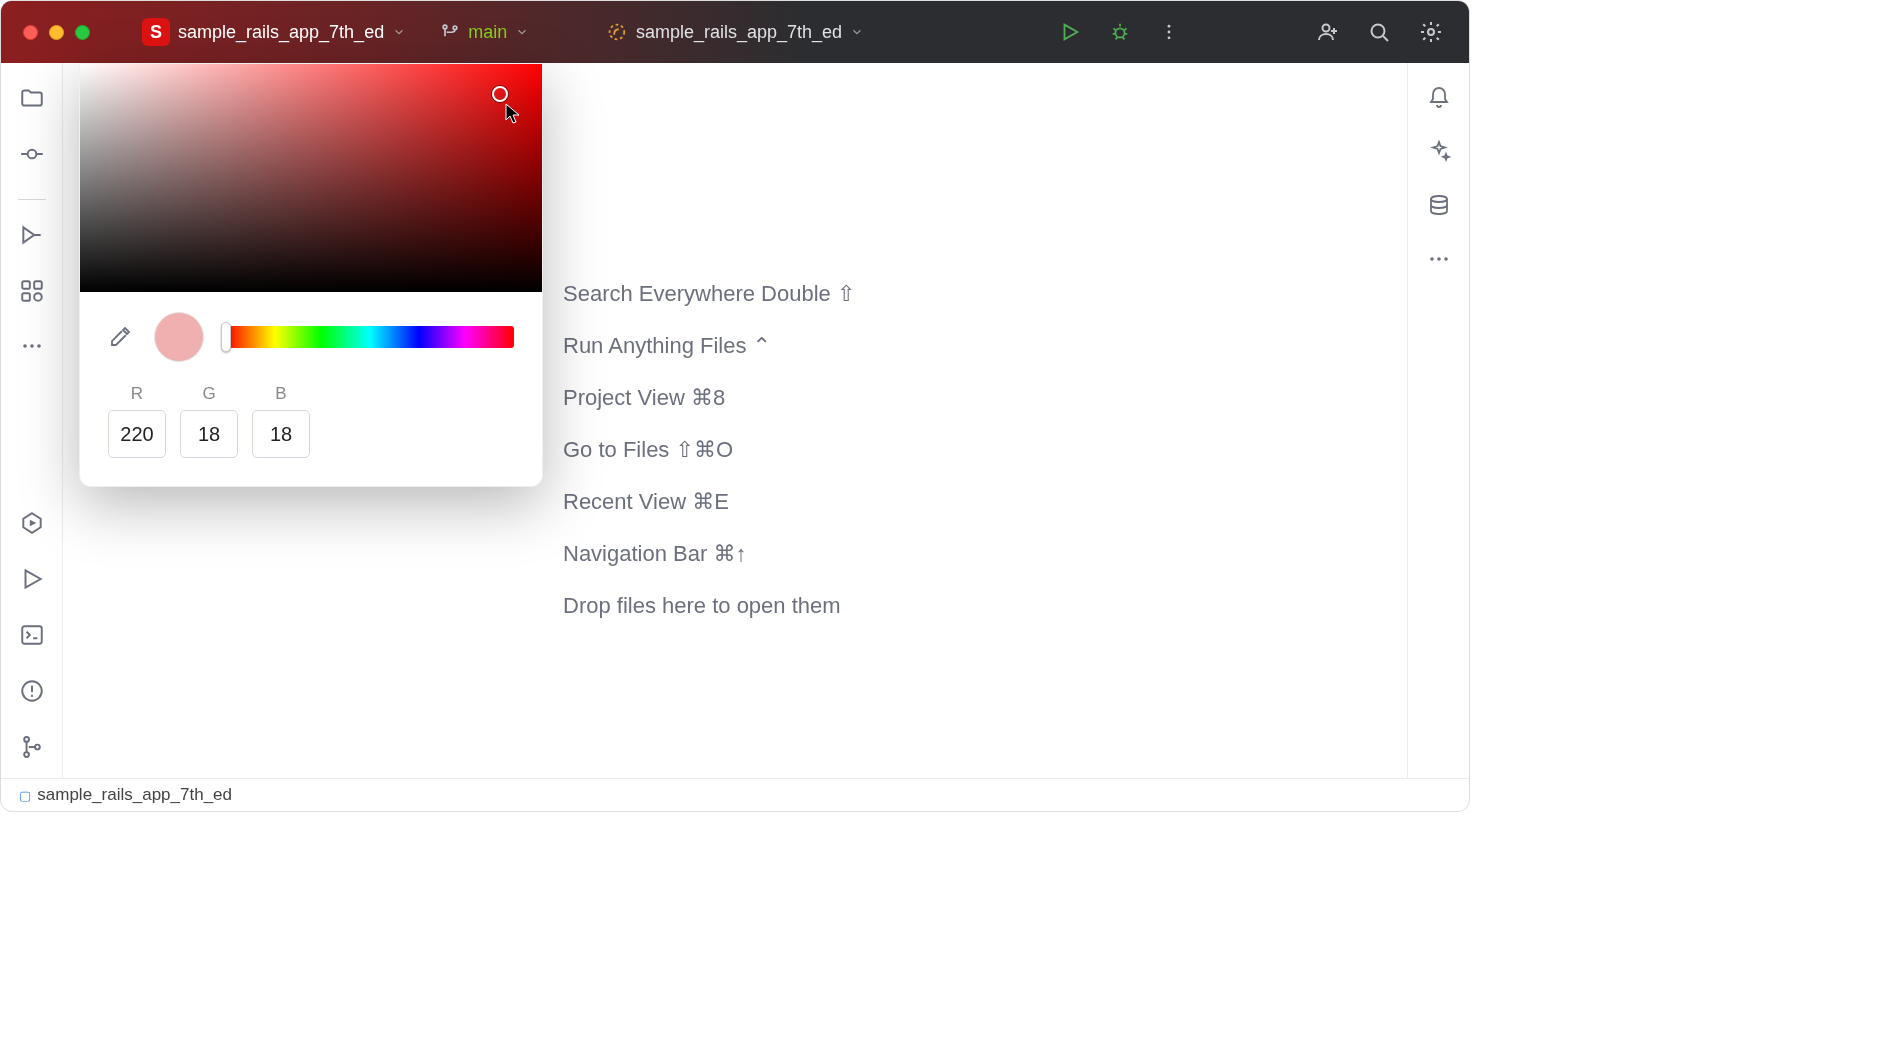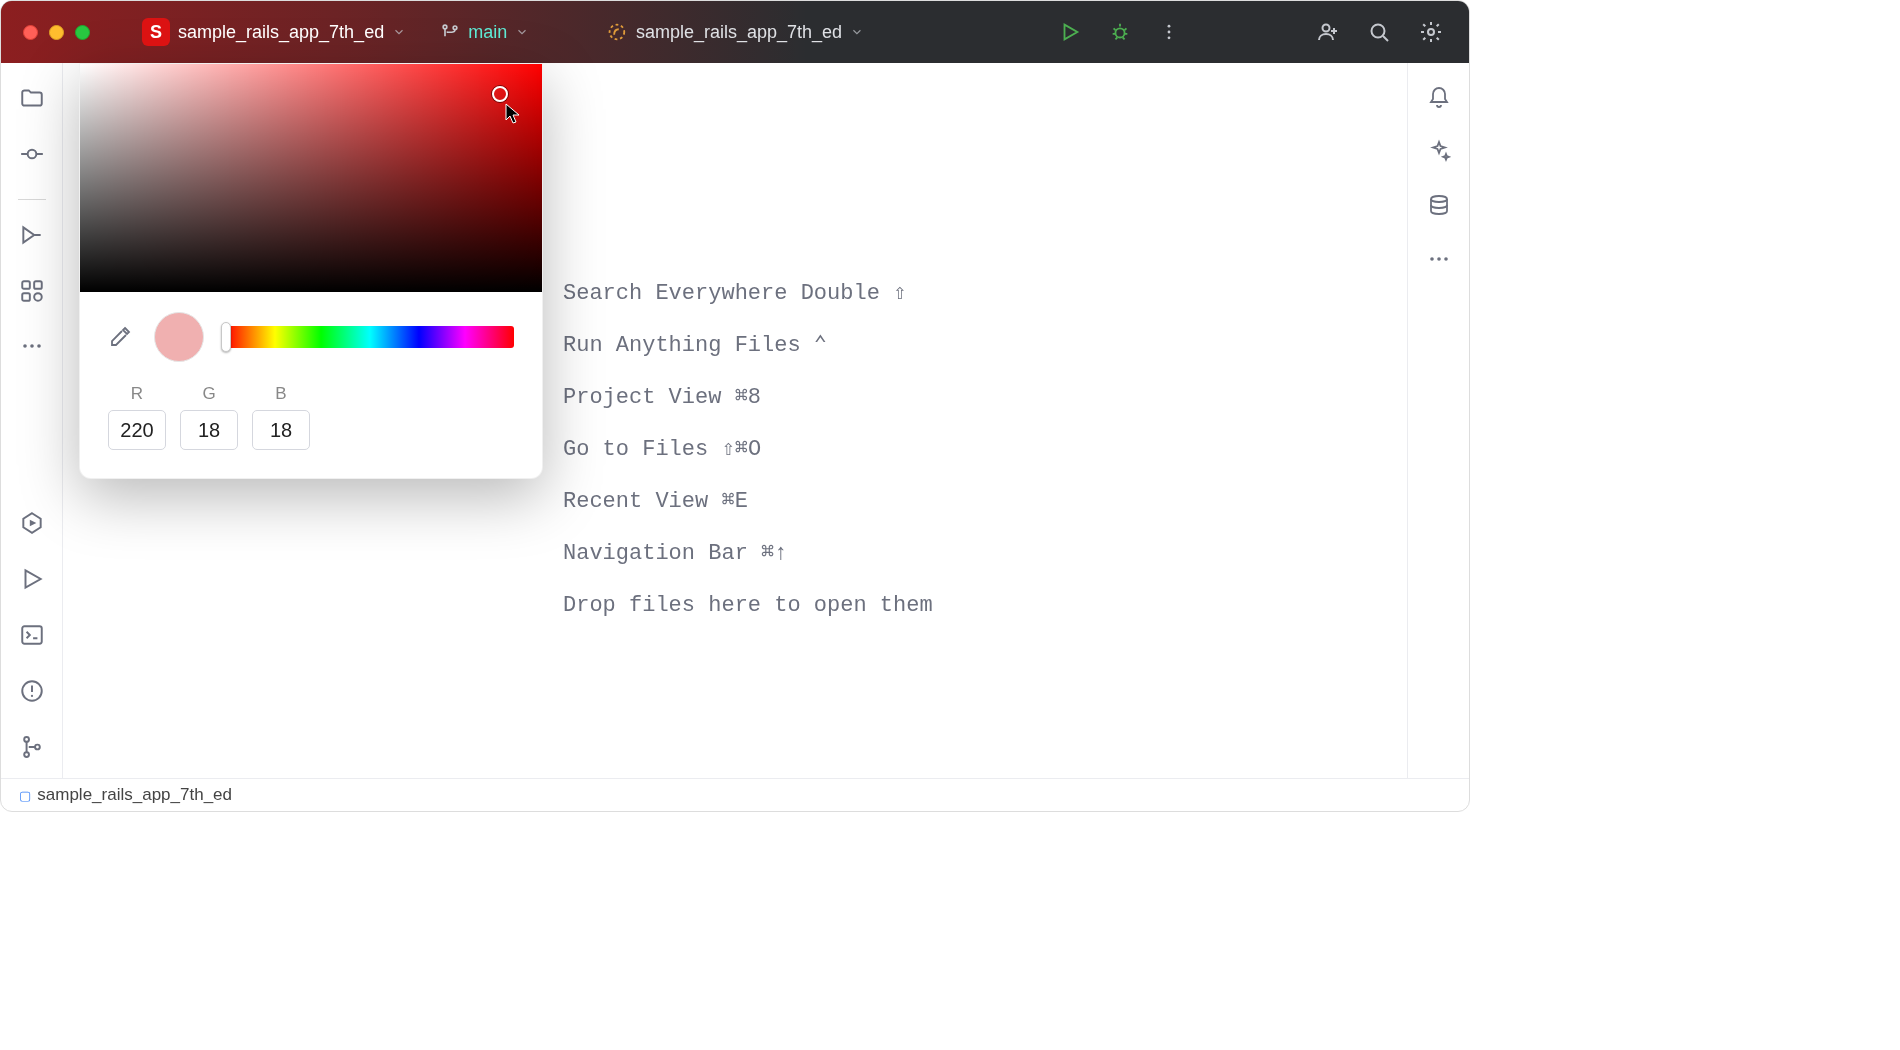--- a/index.html
+++ b/index.html
@@ -13,61 +13,61 @@
 .tl-btn { width: 15px; height: 15px; border-radius: 50%; }
 .tl-close { background: #ff5f57; border:1px solid #e14137;}
 .tl-min { background: #ffbd2e; border:1px solid #dfa022;}
 .tl-max { background: #28c840; border:1px solid #1fa82f;}
 
 .tb-group { display:flex; align-items:center; z-index:1;}
 .proj-badge { width:28px; height:28px; background:#dc1212; border-radius:6px; color:#fff; font-weight:600; font-size:18px; display:flex; align-items:center; justify-content:center; margin-left: 52px;}
 .proj-name { color:#fff; font-size:18px; margin-left:8px;}
 .chev { margin-left:8px; display:flex; align-items:center; opacity:0.7;}
 .branch-ico { margin-left: 34px; display:flex; align-items:center;}
-.branch-name { color:#5eead4; font-size:18px; margin-left:8px;}
+.branch-name { color:#84cc16; font-size:18px; margin-left:8px;}
 
 .tb-center { position:absolute; left:50%; transform:translateX(-50%); display:flex; align-items:center; z-index:1;}
 .run-ico { display:flex; align-items:center; margin-right:8px;}
 .run-name { color:#dfe1e5; font-size:18px;}
 
 .tb-right { margin-left:auto; display:flex; align-items:center; gap:28px; z-index:1; margin-right:14px;}
 .ico-btn { display:flex; align-items:center; justify-content:center; cursor:pointer;}
 
 
 .body { flex:1; display:flex; position:relative; background:#fff; }
 .left-gutter { width:62px; border-right:1px solid #ebecf0; display:flex; flex-direction:column; align-items:center; padding-top:22px; background:#fff;}
 .left-gutter .gi { margin-bottom:30px; cursor:pointer; display:flex; align-items:center; justify-content:center;}
 .left-gutter .spacer { flex:1; }
 .left-gutter .sep { width:28px; height:1px; background:#d8d8d8; margin:2px 0 22px;}
 .right-gutter { width:62px; border-left:1px solid #ebecf0; display:flex; flex-direction:column; align-items:center; padding-top:22px; background:#fff;}
 .right-gutter .gi { margin-bottom:30px; cursor:pointer;}
 .main { flex:1; position:relative; background:#fff;}
 
 .hints { position:absolute; left:500px; top:220px; color:#6c707e; font-size:22px; line-height:1.0;}
-.hints div { margin-bottom:30px;font-family:Liberation Mono, monospace; }
+.hints div { margin-bottom:30px; }
 
 
 .picker { position:absolute; left:16px; top:0; width:464px; background:#fff; border-radius:0 0 12px 12px; box-shadow: 0 18px 60px rgba(0,0,0,0.28); overflow:hidden; border:1px solid rgba(0,0,0,0.06);}
 .satval { position:relative; height:228px; width:100%; }
 .satval .base { position:absolute; inset:0; background:#ff0000;}
 .satval .white { position:absolute; inset:0; background: linear-gradient(90deg, #fff 0%, rgba(255,255,255,0) 100%);}
 .satval .black { position:absolute; inset:0; background: linear-gradient(0deg, #000 0%, rgba(0,0,0,0) 100%);}
 .sv-handle { position:absolute; width:16px; height:16px; border:2px solid #fff; border-radius:50%; box-shadow:0 0 0 1px rgba(0,0,0,0.5); transform:translate(-50%,-50%); }
 .cursor { position:absolute; transform:translate(-2px,-2px); pointer-events:none;}
 
 .picker-mid { display:flex; align-items:center; padding: 20px 28px 10px 28px; gap:22px;}
 .eyedrop { cursor:pointer;}
 .swatch { width:50px; height:50px; border-radius:50%; background:#f0b0b0; border:1px solid #e6e6e6;}
 .hue { flex:1; height:22px; position:relative; border-radius:3px; background: linear-gradient(90deg, #ff0000 0%, #ffff00 17%, #00ff00 33%, #00ffff 50%, #0000ff 67%, #ff00ff 83%, #ff0000 100%);}
 .hue-handle { position:absolute; left:0; top:-4px; width:10px; height:30px; background:#fff; border-radius:5px; border:1px solid #c8c8c8; box-shadow:0 1px 2px rgba(0,0,0,0.3); transform:translateX(-50%);}
 
 .picker-inputs { display:flex; align-items:flex-end; padding: 12px 28px 28px 28px; gap:14px;}
 .col { display:flex; flex-direction:column; align-items:center; }
 .col label { color:#888; font-size:17px; margin-bottom:6px;}
-.col input { height:40px; border:1px solid #d5d7de; border-radius:5px; text-align:center; font-size:20px; color:#222; outline:none;}
+.col input { height:48px; border:1px solid #d5d7de; border-radius:5px; text-align:center; font-size:20px; color:#222; outline:none;}
 .rgb input { width:58px;}
 .hexcol { flex:1;}
 .hexcol input { width:100%; border:2px solid #2e7af5; background:#fff; font-size:20px;}
 
 
 .statusbar { height:33px; border-top:1px solid #ebecf0; display:flex; align-items:center; padding:0 18px; font-size:17px; color:#444;}
 .statusbar .sq { color:#3a82f7; margin-right:6px; font-size:13px;}
 
 svg { display:block; }
 </style>

